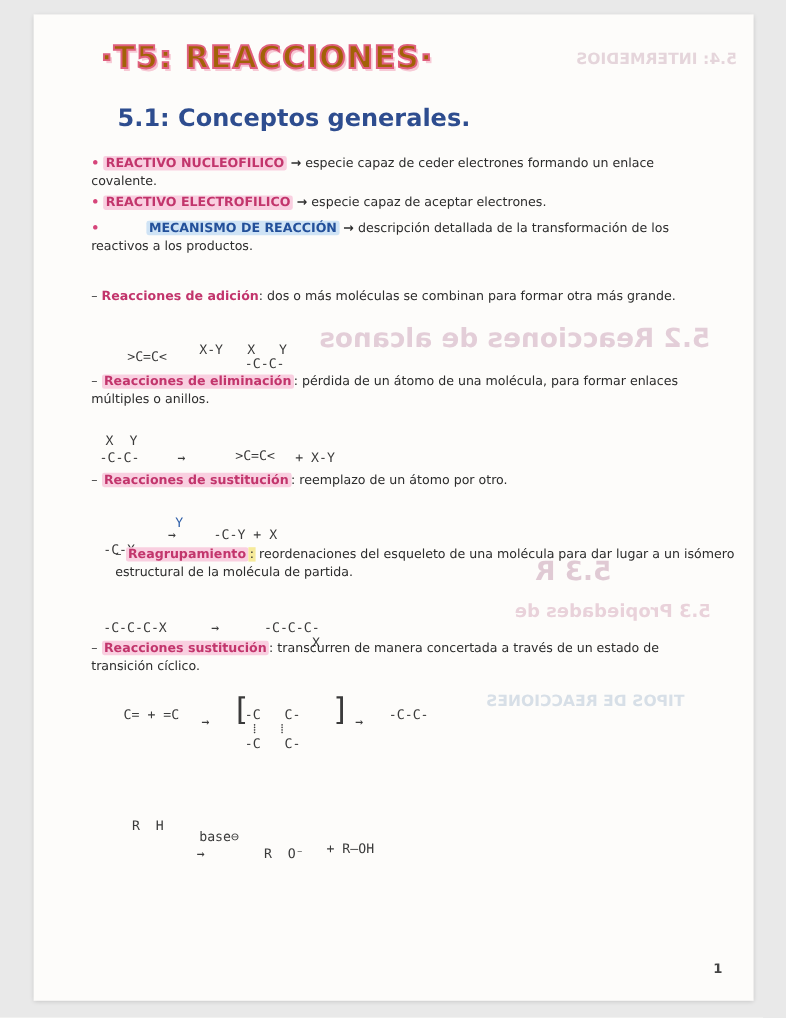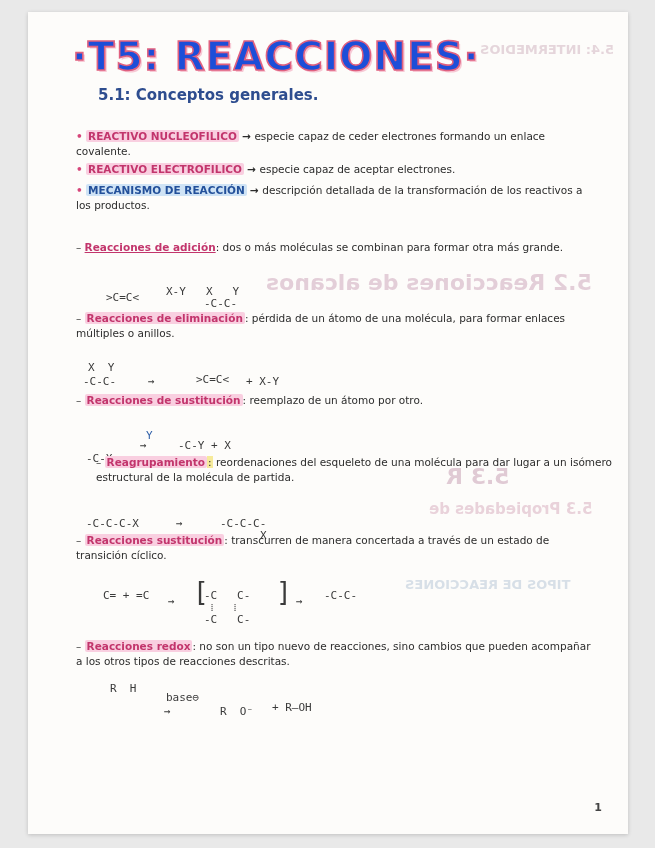--- a/index.html
+++ b/index.html
@@ -28,43 +28,43 @@
   .bleed.b1{top:30px;right:14px;font-size:13px;font-weight:bold;color:#d2b7c2;}
   .bleed.b2{top:258px;right:36px;font-size:22px;font-weight:bold;color:#cfa9bd;}
   .bleed.b3{top:452px;right:118px;font-size:22px;font-weight:bold;color:#c9a2b6;}
   .bleed.b4{top:488px;right:36px;font-size:15px;font-weight:bold;color:#d9b0c1;}
   .bleed.b5{top:565px;right:58px;font-size:13px;font-weight:bold;color:#b9c8d8;}
 
   
   .hand{font-family:"DejaVu Sans", sans-serif;}
 
   .title{
-    position:absolute;left:44px;top:22px;
-    font-size:39px;font-weight:bold;letter-spacing:1px;
-    color:#1d4ed8;
+    position:absolute;left:56px;top:22px;
+    font-size:26px;font-weight:bold;letter-spacing:1px;
+    color:#a16207;
     -webkit-text-stroke:1.6px #e0607f;
     text-shadow:2px 2px 0 #f7c9d5;
     font-family:"DejaVu Sans", sans-serif;
   }
   .subtitle{
     position:absolute;left:70px;top:74px;
-    font-size:15px;font-weight:bold;color:#2e4d8f;
+    font-size:20px;font-weight:bold;color:#2e4d8f;
     font-family:"DejaVu Sans", sans-serif;
   }
   .bullet{position:absolute;font-size:10.5px;color:#2c2c2c;line-height:15px;}
   .bdot{color:#d6457a;font-weight:bold;}
   .kw-pink{
     color:#c2356c;font-weight:bold;
     background:#f9cfe0;padding:0 2px;border-radius:2px;
   }
   .kw-blue{
     color:#23509a;font-weight:bold;
-    background:#cfe3f5;padding:0 2px;border-radius:2px;
+    background:#cfe3f5;padding:0 2px;border-radius:2px;margin-left:36px;
   }
-  .kw-plain-pink{color:#c2356c;font-weight:bold;text-decoration:underline;}
+  .kw-plain-pink{color:#c2356c;font-weight:bold;}
   .sec-head{
     position:absolute;left:62px;top:201px;
     font-size:14px;font-weight:bold;color:#23509a;letter-spacing:.6px;
   }
   .item{position:absolute;font-size:10.5px;color:#2c2c2c;line-height:15px;}
   .dash{color:#444;}
   .struct{
     position:absolute;color:#3a3a3a;font-size:11px;
     font-family:"DejaVu Sans Mono", monospace;
     line-height:12px;white-space:pre;margin-top:16px;
@@ -162,25 +162,20 @@
   <div class="struct" style="left:75px;top:562px;">C= + =C</div>
   <div class="struct" style="left:140px;top:568px;">→</div>
   <div class="struct" style="left:165px;top:558px;font-size:26px;">[</div>
   <div class="struct" style="left:176px;top:562px;color:#3a3a3a;">-C   C-
  ⁞   ⁞
 -C   C-</div>
   <div class="struct" style="left:248px;top:558px;font-size:26px;">]</div>
   <div class="struct" style="left:268px;top:568px;">→</div>
   <div class="struct" style="left:296px;top:562px;">-C-C-</div>
 
-  <div class="item" style="left:48px;top:627px;width:520px;">
-    <span class="dash">–</span>
-    <span class="kw-pink">Reacciones redox</span><span>:</span>
-    <span>no son un tipo nuevo de reacciones, sino cambios que pueden acompañar a los otros tipos de reacciones descritas.</span>
-  </div>
   <div class="struct" style="left:82px;top:655px;">R  H</div>
   <div class="struct" style="left:138px;top:664px;">base⊖</div>
   <div class="struct" style="left:136px;top:678px;">→</div>
   <div class="struct" style="left:192px;top:678px;">R  O⁻</div>
   <div class="struct" style="left:244px;top:674px;">+ R—OH</div>
 
   <div class="pagenum hand">1</div>
 </div>
 
 </body></html>

